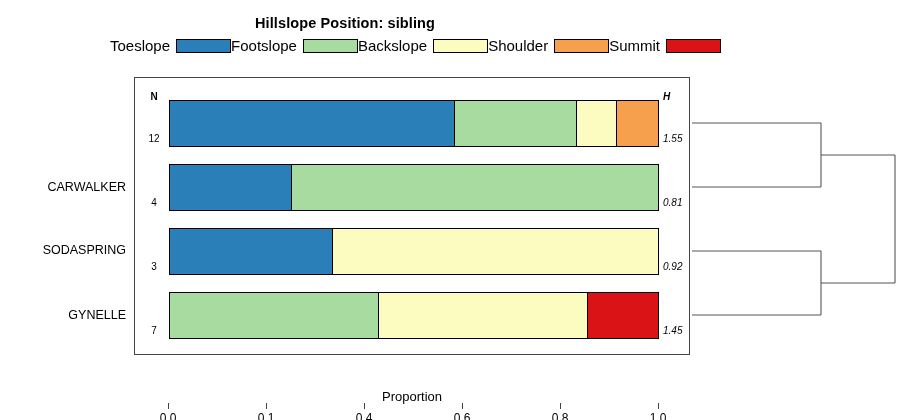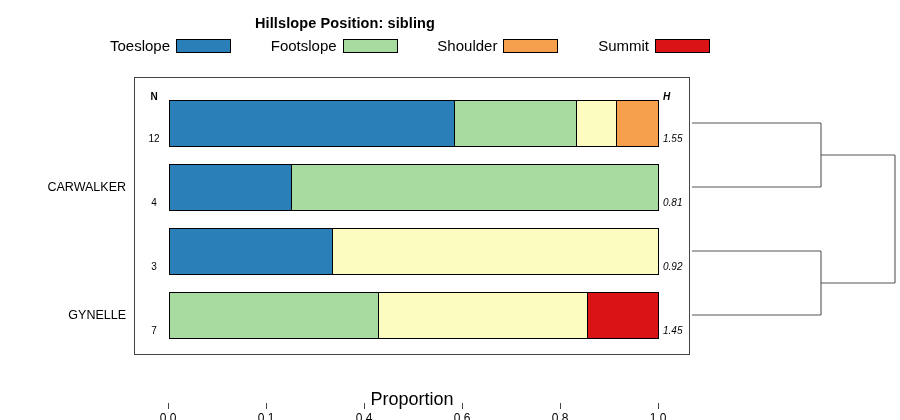--- a/index.html
+++ b/index.html
@@ -72,21 +72,21 @@
     position:absolute;left:0;width:126px;text-align:right;
     font-size:12.5px;
   }
 
   
   #x-axis{position:absolute;left:134px;top:344px;width:556px;height:60px;margin-top:48px;}
   .tick-mark{position:absolute;top:0;width:1px;height:6px;background:#444;}
   .tick-label{position:absolute;top:8px;width:40px;margin-left:-20px;text-align:center;font-size:12px;}
   #x-axis-title{
     position:absolute;left:134px;top:378px;width:556px;text-align:center;
-    font-size:18px;
+    font-size:13px;
   }
 
   
   #dendrogram{position:absolute;left:690px;top:66px;width:210px;height:278px;}
   #dendrogram svg{display:block;}
 </style>
 </head>
 <body>
 
 <div id="figure">
@@ -96,30 +96,35 @@
   <div id="legend">
     <div class="legend-item">
       <span class="legend-label">Toeslope</span>
       <span class="legend-swatch" id="sw0" style="background: rgb(43, 127, 184);"></span>
     </div>
     <div class="legend-item">
       <span class="legend-label">Footslope</span>
       <span class="legend-swatch" id="sw1" style="background: rgb(168, 219, 160);"></span>
     </div>
     <div class="legend-item">
+      <span class="legend-label">Backslope</span>
+      <span class="legend-swatch" id="sw2" style="background: rgb(252, 252, 192);"></span>
+    </div>
+    <div class="legend-item">
       <span class="legend-label">Shoulder</span>
       <span class="legend-swatch" id="sw3" style="background: rgb(246, 160, 77);"></span>
     </div>
     <div class="legend-item">
       <span class="legend-label">Summit</span>
       <span class="legend-swatch" id="sw4" style="background: rgb(218, 19, 23);"></span>
     </div>
   </div>
 
   <div class="y-label" style="top:169px">CARWALKER</div>
+  <div class="y-label" style="top:232px">SODASPRING</div>
   <div class="y-label" style="top:297px">GYNELLE</div>
 
   <div id="plot-panel">
 
     <div class="n-head" style="top:13px">N</div>
     <div class="h-head" style="top:13px">H</div>
 
     <div class="bar-row" style="top:22px;height:47px">
       <div class="bar" id="bar0">
           <div class="seg" style="width: 58.3%; background: rgb(43, 127, 184);"></div>

